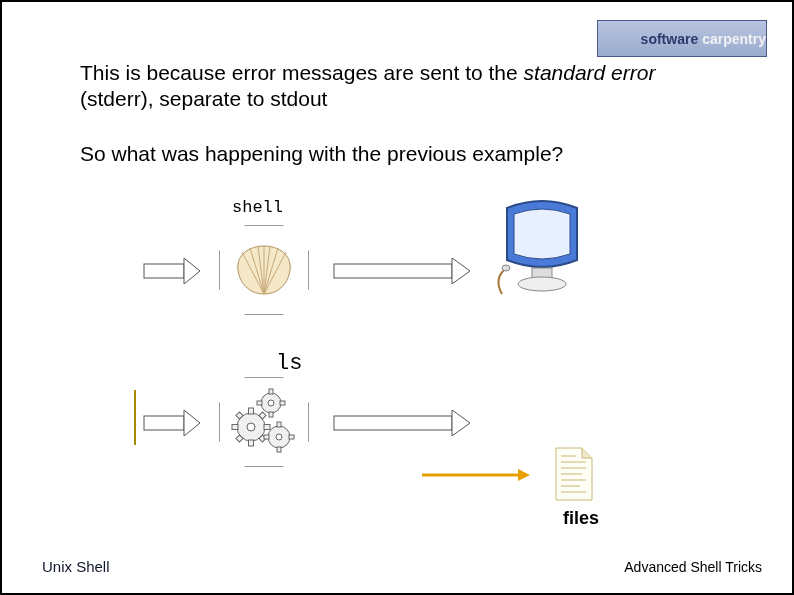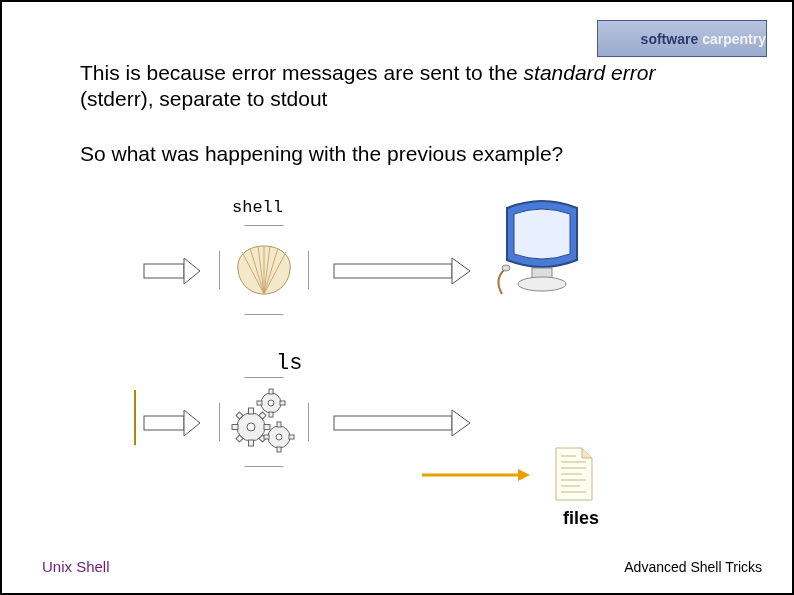--- a/index.html
+++ b/index.html
@@ -107,21 +107,21 @@
   .file-icon {
     position: absolute;
     top: 248px;
     left: 420px;
   }
   .footer-left {
     position: absolute;
     bottom: 18px;
     left: 40px;
     font-size: 15px;
-    color: #701a75;
+    color: #0f172a;
   }
   .footer-right {
     position: absolute;
     bottom: 18px;
     right: 30px;
     font-size: 14px;
     color: #000;
   }
 </style>
 </head>

